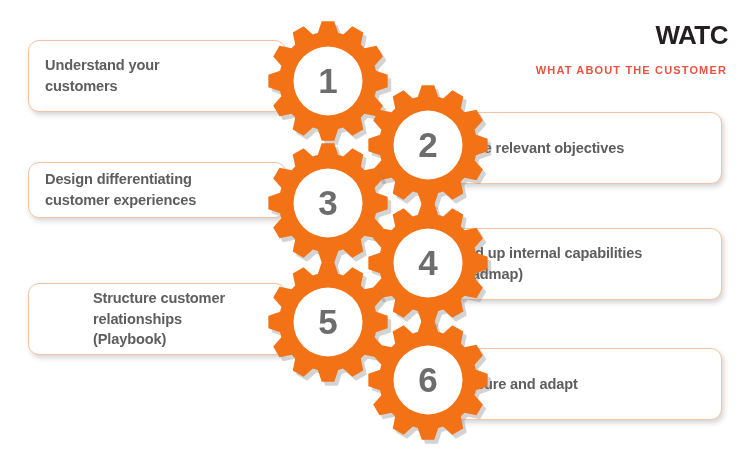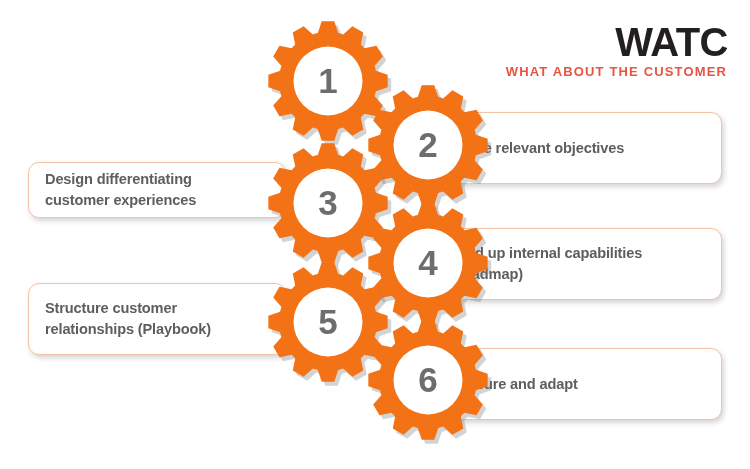--- a/index.html
+++ b/index.html
@@ -27,33 +27,33 @@
     position: absolute;
     right: 22px;
     top: 22px;
     text-align: right;
     line-height: 1;
     user-select: none;
   }
   .logo-mark {
     font-family: "Liberation Sans", sans-serif;
     font-weight: bold;
-    font-size: 40px;
+    font-size: 26px;
     letter-spacing: -0.5px;
     color: #231f20;
     display: block;
   }
   .logo-tagline {
     font-family: "Liberation Sans", sans-serif;
     font-weight: bold;
-    font-size: 13px;
+    font-size: 11px;
     letter-spacing: 1.15px;
     color: #e8543f;
     display: block;
-    margin-top: 3px;
+    margin-top: 17px;
     margin-right: 1px;
   }
 
   
   .label-box {
     position: absolute;
     box-sizing: border-box;
     background: #ffffff;
     border: 1.6px solid #f3c4a4;
     border-radius: 11px;
@@ -72,21 +72,21 @@
   .label-box.left  { justify-content: flex-start; }
   .label-box.left  .label-text { padding-left: 16px; padding-right: 58px; }
   .label-box.right { justify-content: flex-start; }
   .label-box.right .label-text { padding-left: 54px; padding-right: 16px; }
 
   
   .box-1 { left: 28px;  top: 40px;  width: 258px; height: 72px; }
   .box-2 { left: 393px; top: 112px; width: 329px; height: 72px; }
   .box-3 { left: 28px;  top: 162px; width: 258px; height: 56px; }
   .box-4 { left: 393px; top: 228px; width: 329px; height: 72px; }
-  .box-5 { left: 28px;  top: 283px; width: 258px; height: 72px; }
+  .box-5 { left: 28px;  top: 283px; width: 258px; height: 72px; padding-left: 48px; }
   .box-6 { left: 393px; top: 348px; width: 329px; height: 72px; }
 
   
   .gear {
     position: absolute;
     width: 124px;
     height: 124px;
   }
   .gear svg { display: block; width: 124px; height: 124px; overflow: visible; }
   .gear-num {
@@ -115,20 +115,23 @@
 </head>
 <body>
 
 <div id="diagram">
 
   <div class="logo">
     <span class="logo-mark">WATC</span>
     <span class="logo-tagline">WHAT ABOUT THE CUSTOMER</span>
   </div>
 
+  <div class="label-box left box-1">
+    <span class="label-text">Understand your customers</span>
+  </div>
   <div class="label-box right box-2">
     <span class="label-text">Define relevant objectives</span>
   </div>
   <div class="label-box left box-3">
     <span class="label-text">Design differentiating customer experiences</span>
   </div>
   <div class="label-box right box-4">
     <span class="label-text">Build up internal capabilities (Roadmap)</span>
   </div>
   <div class="label-box left box-5">

